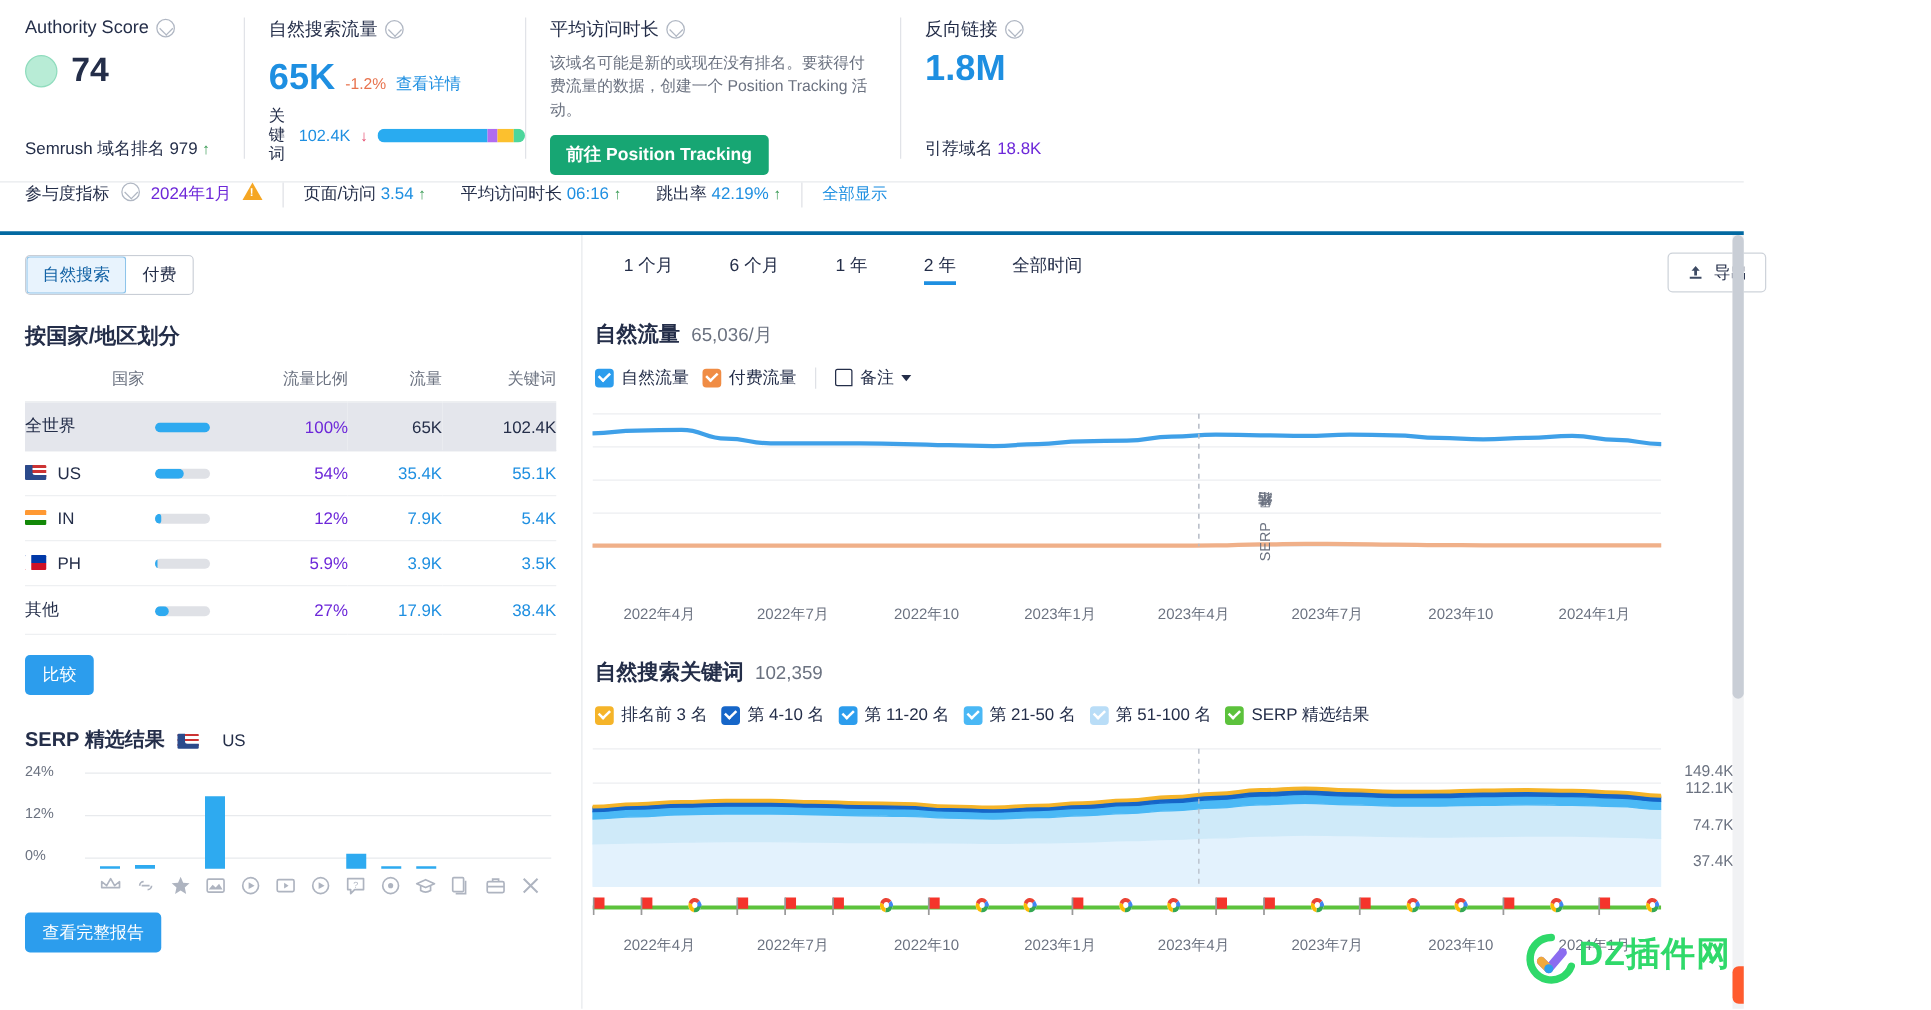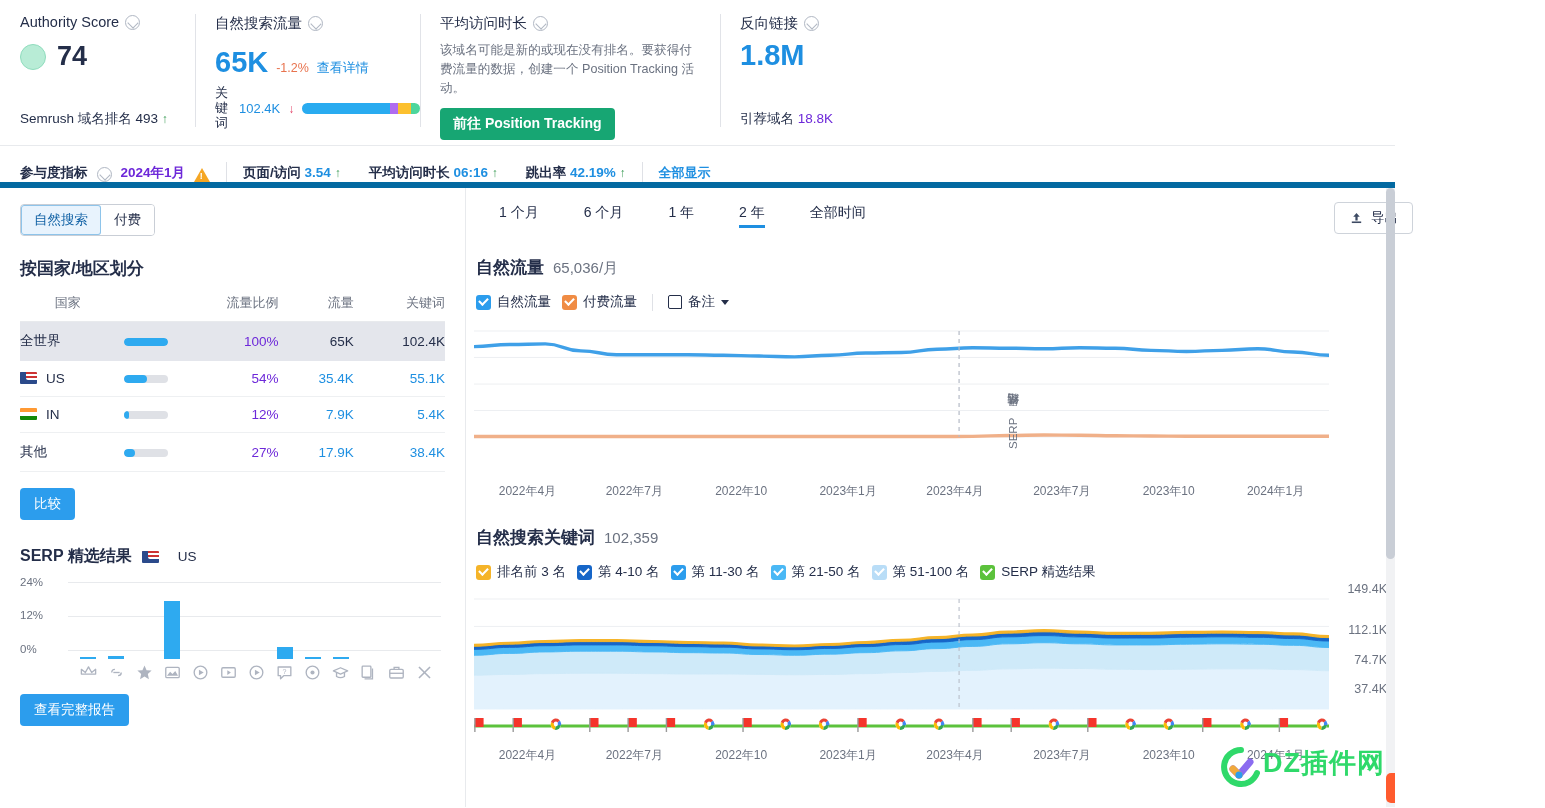--- a/index.html
+++ b/index.html
@@ -61,22 +61,22 @@
   .kwbar i { display: block; height: 100%; }
 
   .paid-desc { font-size: 12.6px; color: #6b7280; line-height: 1.5; margin-top: 8px; }
   .green-btn {
     display: inline-block; background: #17a673; color: #fff; font-size: 14px; font-weight: bold;
     padding: 7px 13px; border-radius: 4px; border: none; cursor: pointer; margin-top: 10px;
   }
 
   
   .engage {
-    display: flex; align-items: flex-end; gap: 9px; height: 42px;
-    padding: 0 20px; border-bottom: 6px solid #0369a1; font-size: 13.5px; font-weight: bold;
+    display: flex; align-items: flex-start; gap: 9px; height: 42px;
+    padding: 0 20px; border-bottom: 3px solid #0369a1; font-size: 13.5px;
   }
   .engage .sep { width: 1px; height: 20px; background: #dfe1e6; margin: 0 7px; }
   .engage .lbl { color: #242e49; }
   .engage .v { color: #1e8fe1; }
   .warn-tri {
     width: 0; height: 0; border-left: 8px solid transparent; border-right: 8px solid transparent;
     border-bottom: 14px solid #f5a623; position: relative;
   }
   .warn-tri::after {
     content: "!"; position: absolute; left: -2.2px; top: 3px; font-size: 9px;
@@ -94,21 +94,21 @@
   }
   .seg div.on { background: #e8f3fd; color: #1262a5; box-shadow: inset 0 0 0 1px #8ec4ea; border-radius: 3px; }
 
   .sect-title { font-size: 17px; font-weight: bold; margin-top: 21px; }
 
   table.ctbl { width: 100%; border-collapse: collapse; margin-top: 14px; font-size: 13.5px; }
   table.ctbl th {
     font-weight: normal; color: #6b7280; font-size: 13px; text-align: right;
     padding: 0 0 9px 0; border-bottom: 1px solid #e8eaed;
   }
-  table.ctbl th.l { text-align: center; }
+  table.ctbl th.l { text-align: right; }
   table.ctbl td { padding: 10px 0; border-bottom: 1px solid #eef0f2; text-align: right; }
   table.ctbl td.l { text-align: left; }
   table.ctbl tr.hl td { background: #e4e6ec; border-bottom: 1px solid #e4e6ec; }
   .flag { display: inline-block; width: 17px; height: 12px; margin-right: 9px; vertical-align: -1px; border-radius: 1px; }
   .barcell { width: 52px; }
   .minibar { width: 44px; height: 8px; border-radius: 4px; background: #dfe1e6; display: inline-block; overflow: hidden; vertical-align: middle; }
   .minibar i { display: block; height: 100%; background: #2eaaf0; border-radius: 4px; }
   .c-blue { color: #1e8fe1; }
   .c-gray { color: #6d28d9; }
   .c-dark { color: #242e49; }
@@ -191,21 +191,21 @@
       <div class="m-title">
         <span>Authority Score</span>
         <span class="info-icon"></span>
       </div>
       <div class="auth-row">
         <span class="auth-dot"></span>
         <span class="auth-num">74</span>
       </div>
       <div class="m-foot">
         <span>Semrush 域名排名</span>
-        <span class="val">493</span>
+        <span class="val">979</span>
         <span class="up-arrow">↑</span>
       </div>
     </div>
 
     <div class="metric m-organic">
       <div class="m-title">
         <span>自然搜索流量</span>
         <span class="info-icon"></span>
       </div>
       <div class="big-row">
@@ -311,20 +311,27 @@
               <td class="c-blue">55.1K</td>
             </tr>
             <tr>
               <td class="l"><span class="flag" style="background:linear-gradient(#ff9933 0 33%,#fff 33% 66%,#138808 66%);"></span><span>IN</span></td>
               <td class="barcell"><span class="minibar"><i style="width:12%"></i></span></td>
               <td class="c-gray">12%</td>
               <td class="c-blue">7.9K</td>
               <td class="c-blue">5.4K</td>
             </tr>
             <tr>
+              <td class="l"><span class="flag" style="background:linear-gradient(#0038a8 0 50%,#ce1126 50%);box-shadow:inset 6px 0 0 -1px #fff;"></span><span>PH</span></td>
+              <td class="barcell"><span class="minibar"><i style="width:6%"></i></span></td>
+              <td class="c-gray">5.9%</td>
+              <td class="c-blue">3.9K</td>
+              <td class="c-blue">3.5K</td>
+            </tr>
+            <tr>
               <td class="l"><span>其他</span></td>
               <td class="barcell"><span class="minibar"><i style="width:27%"></i></span></td>
               <td class="c-gray">27%</td>
               <td class="c-blue">17.9K</td>
               <td class="c-blue">38.4K</td>
             </tr>
           </tbody>
       </table>
 
       <div style="margin-top:16px">
@@ -546,21 +553,21 @@
           <span class="lg">
             <span class="cb" style="background:#f5b429"></span>
             <span>排名前 3 名</span>
           </span>
           <span class="lg">
             <span class="cb" style="background:#1666c8"></span>
             <span>第 4-10 名</span>
           </span>
           <span class="lg">
             <span class="cb" style="background:#2c9ded"></span>
-            <span>第 11-30 名</span>
+            <span>第 11-20 名</span>
           </span>
           <span class="lg">
             <span class="cb" style="background:#4ab8f5"></span>
             <span>第 21-50 名</span>
           </span>
           <span class="lg">
             <span class="cb" style="background:#b9ddf7"></span>
             <span>第 51-100 名</span>
           </span>
           <span class="lg">
@@ -583,21 +590,21 @@
               <path d="M 0 60.36144578313253 C 20.416666666666668 60.36144578313253, 20.416666666666668 58.37349397590362, 40.833333333333336 58.37349397590362 C 61.25 58.37349397590362, 61.25 56.753681392235606, 81.66666666666667 56.753681392235606 C 102.08333333333334 56.753681392235606, 102.08333333333334 55.94377510040161, 122.5 55.94377510040161 C 142.91666666666669 55.94377510040161, 142.91666666666669 55.94377510040161, 163.33333333333334 55.94377510040161 C 183.75 55.94377510040161, 183.75 56.753681392235606, 204.16666666666669 56.753681392235606 C 224.58333333333334 56.753681392235606, 224.58333333333334 57.63721552878179, 245 57.63721552878179 C 265.4166666666667 57.63721552878179, 265.4166666666667 58.15261044176707, 285.83333333333337 58.15261044176707 C 306.25 58.15261044176707, 306.25 59.91967871485944, 326.6666666666667 59.91967871485944 C 347.08333333333337 59.91967871485944, 347.08333333333337 60.72958500669343, 367.5 60.72958500669343 C 387.9166666666667 60.72958500669343, 387.9166666666667 59.404283801874165, 408.33333333333337 59.404283801874165 C 428.75 59.404283801874165, 428.75 57.63721552878179, 449.1666666666667 57.63721552878179 C 469.58333333333337 57.63721552878179, 469.58333333333337 55.57563587684071, 490 55.57563587684071 C 510.4166666666667 55.57563587684071, 510.4166666666667 53.07228915662651, 530.8333333333334 53.07228915662651 C 551.25 53.07228915662651, 551.25 50.642570281124506, 571.6666666666667 50.642570281124506 C 592.0833333333334 50.642570281124506, 592.0833333333334 47.84471218206157, 612.5 47.84471218206157 C 632.9166666666667 47.84471218206157, 632.9166666666667 46.593038821954494, 653.3333333333334 46.593038821954494 C 673.75 46.593038821954494, 673.75 47.91834002677376, 694.1666666666667 47.91834002677376 C 714.5833333333334 47.91834002677376, 714.5833333333334 49.096385542168676, 735 49.096385542168676 C 755.4166666666667 49.096385542168676, 755.4166666666667 49.022757697456484, 775.8333333333334 49.022757697456484 C 796.25 49.022757697456484, 796.25 48.21285140562249, 816.6666666666667 48.21285140562249 C 837.0833333333334 48.21285140562249, 837.0833333333334 47.84471218206157, 857.5 47.84471218206157 C 877.9166666666667 47.84471218206157, 877.9166666666667 48.286479250334665, 898.3333333333334 48.286479250334665 C 918.75 48.286479250334665, 918.75 49.53815261044177, 939.1666666666667 49.53815261044177 C 959.5833333333334 49.53815261044177, 959.5833333333334 52.04149933065595, 980 52.04149933065595 L 980 58.52074966532798 C 959.5833333333334 58.52074966532798, 959.5833333333334 56.31191432396252, 939.1666666666667 56.31191432396252 C 918.75 56.31191432396252, 918.75 55.20749665327979, 898.3333333333334 55.20749665327979 C 877.9166666666667 55.20749665327979, 877.9166666666667 54.83935742971887, 857.5 54.83935742971887 C 837.0833333333334 54.83935742971887, 837.0833333333334 55.20749665327979, 816.6666666666667 55.20749665327979 C 796.25 55.20749665327979, 796.25 55.94377510040161, 775.8333333333334 55.94377510040161 C 755.4166666666667 55.94377510040161, 755.4166666666667 55.94377510040161, 735 55.94377510040161 C 714.5833333333334 55.94377510040161, 714.5833333333334 54.83935742971887, 694.1666666666667 54.83935742971887 C 673.75 54.83935742971887, 673.75 53.73493975903614, 653.3333333333334 53.73493975903614 C 632.9166666666667 53.73493975903614, 632.9166666666667 54.83935742971887, 612.5 54.83935742971887 C 592.0833333333334 54.83935742971887, 592.0833333333334 57.41633199464525, 571.6666666666667 57.41633199464525 C 551.25 57.41633199464525, 551.25 59.625167336010705, 530.8333333333334 59.625167336010705 C 510.4166666666667 59.625167336010705, 510.4166666666667 61.83400267737617, 490 61.83400267737617 C 469.58333333333337 61.83400267737617, 469.58333333333337 63.67469879518072, 449.1666666666667 63.67469879518072 C 428.75 63.67469879518072, 428.75 65.14725568942437, 408.33333333333337 65.14725568942437 C 387.9166666666667 65.14725568942437, 387.9166666666667 66.25167336010709, 367.5 66.25167336010709 C 347.08333333333337 66.25167336010709, 347.08333333333337 65.51539491298527, 326.6666666666667 65.51539491298527 C 306.25 65.51539491298527, 306.25 64.04283801874163, 285.83333333333337 64.04283801874163 C 265.4166666666667 64.04283801874163, 265.4166666666667 63.67469879518072, 245 63.67469879518072 C 224.58333333333334 63.67469879518072, 224.58333333333334 62.9384203480589, 204.16666666666669 62.9384203480589 C 183.75 62.9384203480589, 183.75 62.202141900937086, 163.33333333333334 62.202141900937086 C 142.91666666666669 62.202141900937086, 142.91666666666669 62.202141900937086, 122.5 62.202141900937086 C 102.08333333333334 62.202141900937086, 102.08333333333334 62.9384203480589, 81.66666666666667 62.9384203480589 C 61.25 62.9384203480589, 61.25 64.41097724230255, 40.833333333333336 64.41097724230255 C 20.416666666666668 64.41097724230255, 20.416666666666668 66.25167336010709, 0 66.25167336010709 Z" fill="#4ab8f5" stroke="#4ab8f5" stroke-width="1"></path>
               <path d="M 0 60.36144578313253 C 20.416666666666668 60.36144578313253, 20.416666666666668 58.37349397590362, 40.833333333333336 58.37349397590362 C 61.25 58.37349397590362, 61.25 56.753681392235606, 81.66666666666667 56.753681392235606 C 102.08333333333334 56.753681392235606, 102.08333333333334 55.94377510040161, 122.5 55.94377510040161 C 142.91666666666669 55.94377510040161, 142.91666666666669 55.94377510040161, 163.33333333333334 55.94377510040161 C 183.75 55.94377510040161, 183.75 56.753681392235606, 204.16666666666669 56.753681392235606 C 224.58333333333334 56.753681392235606, 224.58333333333334 57.63721552878179, 245 57.63721552878179 C 265.4166666666667 57.63721552878179, 265.4166666666667 58.15261044176707, 285.83333333333337 58.15261044176707 C 306.25 58.15261044176707, 306.25 59.91967871485944, 326.6666666666667 59.91967871485944 C 347.08333333333337 59.91967871485944, 347.08333333333337 60.72958500669343, 367.5 60.72958500669343 C 387.9166666666667 60.72958500669343, 387.9166666666667 59.404283801874165, 408.33333333333337 59.404283801874165 C 428.75 59.404283801874165, 428.75 57.63721552878179, 449.1666666666667 57.63721552878179 C 469.58333333333337 57.63721552878179, 469.58333333333337 55.57563587684071, 490 55.57563587684071 C 510.4166666666667 55.57563587684071, 510.4166666666667 53.07228915662651, 530.8333333333334 53.07228915662651 C 551.25 53.07228915662651, 551.25 50.642570281124506, 571.6666666666667 50.642570281124506 C 592.0833333333334 50.642570281124506, 592.0833333333334 47.84471218206157, 612.5 47.84471218206157 C 632.9166666666667 47.84471218206157, 632.9166666666667 46.593038821954494, 653.3333333333334 46.593038821954494 C 673.75 46.593038821954494, 673.75 47.91834002677376, 694.1666666666667 47.91834002677376 C 714.5833333333334 47.91834002677376, 714.5833333333334 49.096385542168676, 735 49.096385542168676 C 755.4166666666667 49.096385542168676, 755.4166666666667 49.022757697456484, 775.8333333333334 49.022757697456484 C 796.25 49.022757697456484, 796.25 48.21285140562249, 816.6666666666667 48.21285140562249 C 837.0833333333334 48.21285140562249, 837.0833333333334 47.84471218206157, 857.5 47.84471218206157 C 877.9166666666667 47.84471218206157, 877.9166666666667 48.286479250334665, 898.3333333333334 48.286479250334665 C 918.75 48.286479250334665, 918.75 49.53815261044177, 939.1666666666667 49.53815261044177 C 959.5833333333334 49.53815261044177, 959.5833333333334 52.04149933065595, 980 52.04149933065595" fill="none" stroke="#4ab8f5" stroke-width="2.4"></path>
               <path d="M 0 57.269076305220885 C 20.416666666666668 57.269076305220885, 20.416666666666668 55.20749665327979, 40.833333333333336 55.20749665327979 C 61.25 55.20749665327979, 61.25 53.514056224899605, 81.66666666666667 53.514056224899605 C 102.08333333333334 53.514056224899605, 102.08333333333334 52.630522088353416, 122.5 52.630522088353416 C 142.91666666666669 52.630522088353416, 142.91666666666669 52.630522088353416, 163.33333333333334 52.630522088353416 C 183.75 52.630522088353416, 183.75 53.514056224899605, 204.16666666666669 53.514056224899605 C 224.58333333333334 53.514056224899605, 224.58333333333334 54.47121820615797, 245 54.47121820615797 C 265.4166666666667 54.47121820615797, 265.4166666666667 55.06024096385542, 285.83333333333337 55.06024096385542 C 306.25 55.06024096385542, 306.25 56.97456492637215, 326.6666666666667 56.97456492637215 C 347.08333333333337 56.97456492637215, 347.08333333333337 57.821285140562246, 367.5 57.821285140562246 C 387.9166666666667 57.821285140562246, 387.9166666666667 56.385542168674704, 408.33333333333337 56.385542168674704 C 428.75 56.385542168674704, 428.75 54.47121820615797, 449.1666666666667 54.47121820615797 C 469.58333333333337 54.47121820615797, 469.58333333333337 52.2623828647925, 490 52.2623828647925 C 510.4166666666667 52.2623828647925, 510.4166666666667 49.61178045515395, 530.8333333333334 49.61178045515395 C 551.25 49.61178045515395, 551.25 47.07161981258366, 571.6666666666667 47.07161981258366 C 592.0833333333334 47.07161981258366, 592.0833333333334 44.163319946452475, 612.5 44.163319946452475 C 632.9166666666667 44.163319946452475, 632.9166666666667 42.838018741633206, 653.3333333333334 42.838018741633206 C 673.75 42.838018741633206, 673.75 44.27376171352074, 694.1666666666667 44.27376171352074 C 714.5833333333334 44.27376171352074, 714.5833333333334 45.48862115127176, 735 45.48862115127176 C 755.4166666666667 45.48862115127176, 755.4166666666667 45.37817938420348, 775.8333333333334 45.37817938420348 C 796.25 45.37817938420348, 796.25 44.53145917001339, 816.6666666666667 44.53145917001339 C 837.0833333333334 44.53145917001339, 837.0833333333334 44.163319946452475, 857.5 44.163319946452475 C 877.9166666666667 44.163319946452475, 877.9166666666667 44.64190093708166, 898.3333333333334 44.64190093708166 C 918.75 44.64190093708166, 918.75 45.96720214190093, 939.1666666666667 45.96720214190093 C 959.5833333333334 45.96720214190093, 959.5833333333334 48.61780455153949, 980 48.61780455153949 L 980 52.04149933065595 C 959.5833333333334 52.04149933065595, 959.5833333333334 49.53815261044177, 939.1666666666667 49.53815261044177 C 918.75 49.53815261044177, 918.75 48.286479250334665, 898.3333333333334 48.286479250334665 C 877.9166666666667 48.286479250334665, 877.9166666666667 47.84471218206157, 857.5 47.84471218206157 C 837.0833333333334 47.84471218206157, 837.0833333333334 48.21285140562249, 816.6666666666667 48.21285140562249 C 796.25 48.21285140562249, 796.25 49.022757697456484, 775.8333333333334 49.022757697456484 C 755.4166666666667 49.022757697456484, 755.4166666666667 49.096385542168676, 735 49.096385542168676 C 714.5833333333334 49.096385542168676, 714.5833333333334 47.91834002677376, 694.1666666666667 47.91834002677376 C 673.75 47.91834002677376, 673.75 46.593038821954494, 653.3333333333334 46.593038821954494 C 632.9166666666667 46.593038821954494, 632.9166666666667 47.84471218206157, 612.5 47.84471218206157 C 592.0833333333334 47.84471218206157, 592.0833333333334 50.642570281124506, 571.6666666666667 50.642570281124506 C 551.25 50.642570281124506, 551.25 53.07228915662651, 530.8333333333334 53.07228915662651 C 510.4166666666667 53.07228915662651, 510.4166666666667 55.57563587684071, 490 55.57563587684071 C 469.58333333333337 55.57563587684071, 469.58333333333337 57.63721552878179, 449.1666666666667 57.63721552878179 C 428.75 57.63721552878179, 428.75 59.404283801874165, 408.33333333333337 59.404283801874165 C 387.9166666666667 59.404283801874165, 387.9166666666667 60.72958500669343, 367.5 60.72958500669343 C 347.08333333333337 60.72958500669343, 347.08333333333337 59.91967871485944, 326.6666666666667 59.91967871485944 C 306.25 59.91967871485944, 306.25 58.15261044176707, 285.83333333333337 58.15261044176707 C 265.4166666666667 58.15261044176707, 265.4166666666667 57.63721552878179, 245 57.63721552878179 C 224.58333333333334 57.63721552878179, 224.58333333333334 56.753681392235606, 204.16666666666669 56.753681392235606 C 183.75 56.753681392235606, 183.75 55.94377510040161, 163.33333333333334 55.94377510040161 C 142.91666666666669 55.94377510040161, 142.91666666666669 55.94377510040161, 122.5 55.94377510040161 C 102.08333333333334 55.94377510040161, 102.08333333333334 56.753681392235606, 81.66666666666667 56.753681392235606 C 61.25 56.753681392235606, 61.25 58.37349397590362, 40.833333333333336 58.37349397590362 C 20.416666666666668 58.37349397590362, 20.416666666666668 60.36144578313253, 0 60.36144578313253 Z" fill="#1666c8" stroke="#1666c8" stroke-width="1"></path>
               <path d="M 0 57.269076305220885 C 20.416666666666668 57.269076305220885, 20.416666666666668 55.20749665327979, 40.833333333333336 55.20749665327979 C 61.25 55.20749665327979, 61.25 53.514056224899605, 81.66666666666667 53.514056224899605 C 102.08333333333334 53.514056224899605, 102.08333333333334 52.630522088353416, 122.5 52.630522088353416 C 142.91666666666669 52.630522088353416, 142.91666666666669 52.630522088353416, 163.33333333333334 52.630522088353416 C 183.75 52.630522088353416, 183.75 53.514056224899605, 204.16666666666669 53.514056224899605 C 224.58333333333334 53.514056224899605, 224.58333333333334 54.47121820615797, 245 54.47121820615797 C 265.4166666666667 54.47121820615797, 265.4166666666667 55.06024096385542, 285.83333333333337 55.06024096385542 C 306.25 55.06024096385542, 306.25 56.97456492637215, 326.6666666666667 56.97456492637215 C 347.08333333333337 56.97456492637215, 347.08333333333337 57.821285140562246, 367.5 57.821285140562246 C 387.9166666666667 57.821285140562246, 387.9166666666667 56.385542168674704, 408.33333333333337 56.385542168674704 C 428.75 56.385542168674704, 428.75 54.47121820615797, 449.1666666666667 54.47121820615797 C 469.58333333333337 54.47121820615797, 469.58333333333337 52.2623828647925, 490 52.2623828647925 C 510.4166666666667 52.2623828647925, 510.4166666666667 49.61178045515395, 530.8333333333334 49.61178045515395 C 551.25 49.61178045515395, 551.25 47.07161981258366, 571.6666666666667 47.07161981258366 C 592.0833333333334 47.07161981258366, 592.0833333333334 44.163319946452475, 612.5 44.163319946452475 C 632.9166666666667 44.163319946452475, 632.9166666666667 42.838018741633206, 653.3333333333334 42.838018741633206 C 673.75 42.838018741633206, 673.75 44.27376171352074, 694.1666666666667 44.27376171352074 C 714.5833333333334 44.27376171352074, 714.5833333333334 45.48862115127176, 735 45.48862115127176 C 755.4166666666667 45.48862115127176, 755.4166666666667 45.37817938420348, 775.8333333333334 45.37817938420348 C 796.25 45.37817938420348, 796.25 44.53145917001339, 816.6666666666667 44.53145917001339 C 837.0833333333334 44.53145917001339, 837.0833333333334 44.163319946452475, 857.5 44.163319946452475 C 877.9166666666667 44.163319946452475, 877.9166666666667 44.64190093708166, 898.3333333333334 44.64190093708166 C 918.75 44.64190093708166, 918.75 45.96720214190093, 939.1666666666667 45.96720214190093 C 959.5833333333334 45.96720214190093, 959.5833333333334 48.61780455153949, 980 48.61780455153949" fill="none" stroke="#1666c8" stroke-width="2.4"></path>
               <path d="M 0 56.01740294511379 C 20.416666666666668 56.01740294511379, 20.416666666666668 53.919009370816596, 40.833333333333336 53.919009370816596 C 61.25 53.919009370816596, 61.25 52.18875502008032, 81.66666666666667 52.18875502008032 C 102.08333333333334 52.18875502008032, 102.08333333333334 51.268406961178044, 122.5 51.268406961178044 C 142.91666666666669 51.268406961178044, 142.91666666666669 51.268406961178044, 163.33333333333334 51.268406961178044 C 183.75 51.268406961178044, 183.75 52.18875502008032, 204.16666666666669 52.18875502008032 C 224.58333333333334 52.18875502008032, 224.58333333333334 53.16064257028113, 245 53.16064257028113 C 265.4166666666667 53.16064257028113, 265.4166666666667 53.77175368139223, 285.83333333333337 53.77175368139223 C 306.25 53.77175368139223, 306.25 55.75970548862115, 326.6666666666667 55.75970548862115 C 347.08333333333337 55.75970548862115, 347.08333333333337 56.628514056224894, 367.5 56.628514056224894 C 387.9166666666667 56.628514056224894, 387.9166666666667 55.14859437751004, 408.33333333333337 55.14859437751004 C 428.75 55.14859437751004, 428.75 53.18273092369478, 449.1666666666667 53.18273092369478 C 469.58333333333337 53.18273092369478, 469.58333333333337 50.92235609103079, 490 50.92235609103079 C 510.4166666666667 50.92235609103079, 510.4166666666667 48.21285140562249, 530.8333333333334 48.21285140562249 C 551.25 48.21285140562249, 551.25 45.6285140562249, 571.6666666666667 45.6285140562249 C 592.0833333333334 45.6285140562249, 592.0833333333334 42.6760374832664, 612.5 42.6760374832664 C 632.9166666666667 42.6760374832664, 632.9166666666667 41.32128514056225, 653.3333333333334 41.32128514056225 C 673.75 41.32128514056225, 673.75 42.80120481927712, 694.1666666666667 42.80120481927712 C 714.5833333333334 42.80120481927712, 714.5833333333334 44.03078982597056, 735 44.03078982597056 C 755.4166666666667 44.03078982597056, 755.4166666666667 43.90562248995984, 775.8333333333334 43.90562248995984 C 796.25 43.90562248995984, 796.25 43.0441767068273, 816.6666666666667 43.0441767068273 C 837.0833333333334 43.0441767068273, 837.0833333333334 42.6760374832664, 857.5 42.6760374832664 C 877.9166666666667 42.6760374832664, 877.9166666666667 43.16934404283802, 898.3333333333334 43.16934404283802 C 918.75 43.16934404283802, 918.75 44.524096385542165, 939.1666666666667 44.524096385542165 C 959.5833333333334 44.524096385542165, 959.5833333333334 47.23360107095047, 980 47.23360107095047 L 980 48.61780455153949 C 959.5833333333334 48.61780455153949, 959.5833333333334 45.96720214190093, 939.1666666666667 45.96720214190093 C 918.75 45.96720214190093, 918.75 44.64190093708166, 898.3333333333334 44.64190093708166 C 877.9166666666667 44.64190093708166, 877.9166666666667 44.163319946452475, 857.5 44.163319946452475 C 837.0833333333334 44.163319946452475, 837.0833333333334 44.53145917001339, 816.6666666666667 44.53145917001339 C 796.25 44.53145917001339, 796.25 45.37817938420348, 775.8333333333334 45.37817938420348 C 755.4166666666667 45.37817938420348, 755.4166666666667 45.48862115127176, 735 45.48862115127176 C 714.5833333333334 45.48862115127176, 714.5833333333334 44.27376171352074, 694.1666666666667 44.27376171352074 C 673.75 44.27376171352074, 673.75 42.838018741633206, 653.3333333333334 42.838018741633206 C 632.9166666666667 42.838018741633206, 632.9166666666667 44.163319946452475, 612.5 44.163319946452475 C 592.0833333333334 44.163319946452475, 592.0833333333334 47.07161981258366, 571.6666666666667 47.07161981258366 C 551.25 47.07161981258366, 551.25 49.61178045515395, 530.8333333333334 49.61178045515395 C 510.4166666666667 49.61178045515395, 510.4166666666667 52.2623828647925, 490 52.2623828647925 C 469.58333333333337 52.2623828647925, 469.58333333333337 54.47121820615797, 449.1666666666667 54.47121820615797 C 428.75 54.47121820615797, 428.75 56.385542168674704, 408.33333333333337 56.385542168674704 C 387.9166666666667 56.385542168674704, 387.9166666666667 57.821285140562246, 367.5 57.821285140562246 C 347.08333333333337 57.821285140562246, 347.08333333333337 56.97456492637215, 326.6666666666667 56.97456492637215 C 306.25 56.97456492637215, 306.25 55.06024096385542, 285.83333333333337 55.06024096385542 C 265.4166666666667 55.06024096385542, 265.4166666666667 54.47121820615797, 245 54.47121820615797 C 224.58333333333334 54.47121820615797, 224.58333333333334 53.514056224899605, 204.16666666666669 53.514056224899605 C 183.75 53.514056224899605, 183.75 52.630522088353416, 163.33333333333334 52.630522088353416 C 142.91666666666669 52.630522088353416, 142.91666666666669 52.630522088353416, 122.5 52.630522088353416 C 102.08333333333334 52.630522088353416, 102.08333333333334 53.514056224899605, 81.66666666666667 53.514056224899605 C 61.25 53.514056224899605, 61.25 55.20749665327979, 40.833333333333336 55.20749665327979 C 20.416666666666668 55.20749665327979, 20.416666666666668 57.269076305220885, 0 57.269076305220885 Z" fill="#f5b429" stroke="#f5b429" stroke-width="1"></path>
               <path d="M 0 56.01740294511379 C 20.416666666666668 56.01740294511379, 20.416666666666668 53.919009370816596, 40.833333333333336 53.919009370816596 C 61.25 53.919009370816596, 61.25 52.18875502008032, 81.66666666666667 52.18875502008032 C 102.08333333333334 52.18875502008032, 102.08333333333334 51.268406961178044, 122.5 51.268406961178044 C 142.91666666666669 51.268406961178044, 142.91666666666669 51.268406961178044, 163.33333333333334 51.268406961178044 C 183.75 51.268406961178044, 183.75 52.18875502008032, 204.16666666666669 52.18875502008032 C 224.58333333333334 52.18875502008032, 224.58333333333334 53.16064257028113, 245 53.16064257028113 C 265.4166666666667 53.16064257028113, 265.4166666666667 53.77175368139223, 285.83333333333337 53.77175368139223 C 306.25 53.77175368139223, 306.25 55.75970548862115, 326.6666666666667 55.75970548862115 C 347.08333333333337 55.75970548862115, 347.08333333333337 56.628514056224894, 367.5 56.628514056224894 C 387.9166666666667 56.628514056224894, 387.9166666666667 55.14859437751004, 408.33333333333337 55.14859437751004 C 428.75 55.14859437751004, 428.75 53.18273092369478, 449.1666666666667 53.18273092369478 C 469.58333333333337 53.18273092369478, 469.58333333333337 50.92235609103079, 490 50.92235609103079 C 510.4166666666667 50.92235609103079, 510.4166666666667 48.21285140562249, 530.8333333333334 48.21285140562249 C 551.25 48.21285140562249, 551.25 45.6285140562249, 571.6666666666667 45.6285140562249 C 592.0833333333334 45.6285140562249, 592.0833333333334 42.6760374832664, 612.5 42.6760374832664 C 632.9166666666667 42.6760374832664, 632.9166666666667 41.32128514056225, 653.3333333333334 41.32128514056225 C 673.75 41.32128514056225, 673.75 42.80120481927712, 694.1666666666667 42.80120481927712 C 714.5833333333334 42.80120481927712, 714.5833333333334 44.03078982597056, 735 44.03078982597056 C 755.4166666666667 44.03078982597056, 755.4166666666667 43.90562248995984, 775.8333333333334 43.90562248995984 C 796.25 43.90562248995984, 796.25 43.0441767068273, 816.6666666666667 43.0441767068273 C 837.0833333333334 43.0441767068273, 837.0833333333334 42.6760374832664, 857.5 42.6760374832664 C 877.9166666666667 42.6760374832664, 877.9166666666667 43.16934404283802, 898.3333333333334 43.16934404283802 C 918.75 43.16934404283802, 918.75 44.524096385542165, 939.1666666666667 44.524096385542165 C 959.5833333333334 44.524096385542165, 959.5833333333334 47.23360107095047, 980 47.23360107095047" fill="none" stroke="#f5b429" stroke-width="2.4"></path>
               <line x1="556" x2="556" y1="10" y2="120" stroke="#b6bcc7" stroke-width="1.2" stroke-dasharray="4 4"></line>
             </svg>
         </div>
         <div class="yaxis" id="y-kw">
-            <span style="top: 0;">149.4K</span>
+            <span style="top: 28px;">149.4K</span>
             <span style="top: 41.3333px;">112.1K</span>
             <span style="top: 70.6667px;">74.7K</span>
             <span style="top: 100px;">37.4K</span>
           </div>
       </div>
       <div class="svgwrap" style="margin-top:-2px">
         <svg id="svg-markers" width="100%" height="22" viewBox="0 0 980 22" preserveAspectRatio="none">
             <line x1="0" x2="980" y1="9" y2="9" stroke="#5cc23c" stroke-width="3.2"></line>
             <g>
               <rect x="1" y="1" width="10" height="9" fill="#f5342b"></rect>

